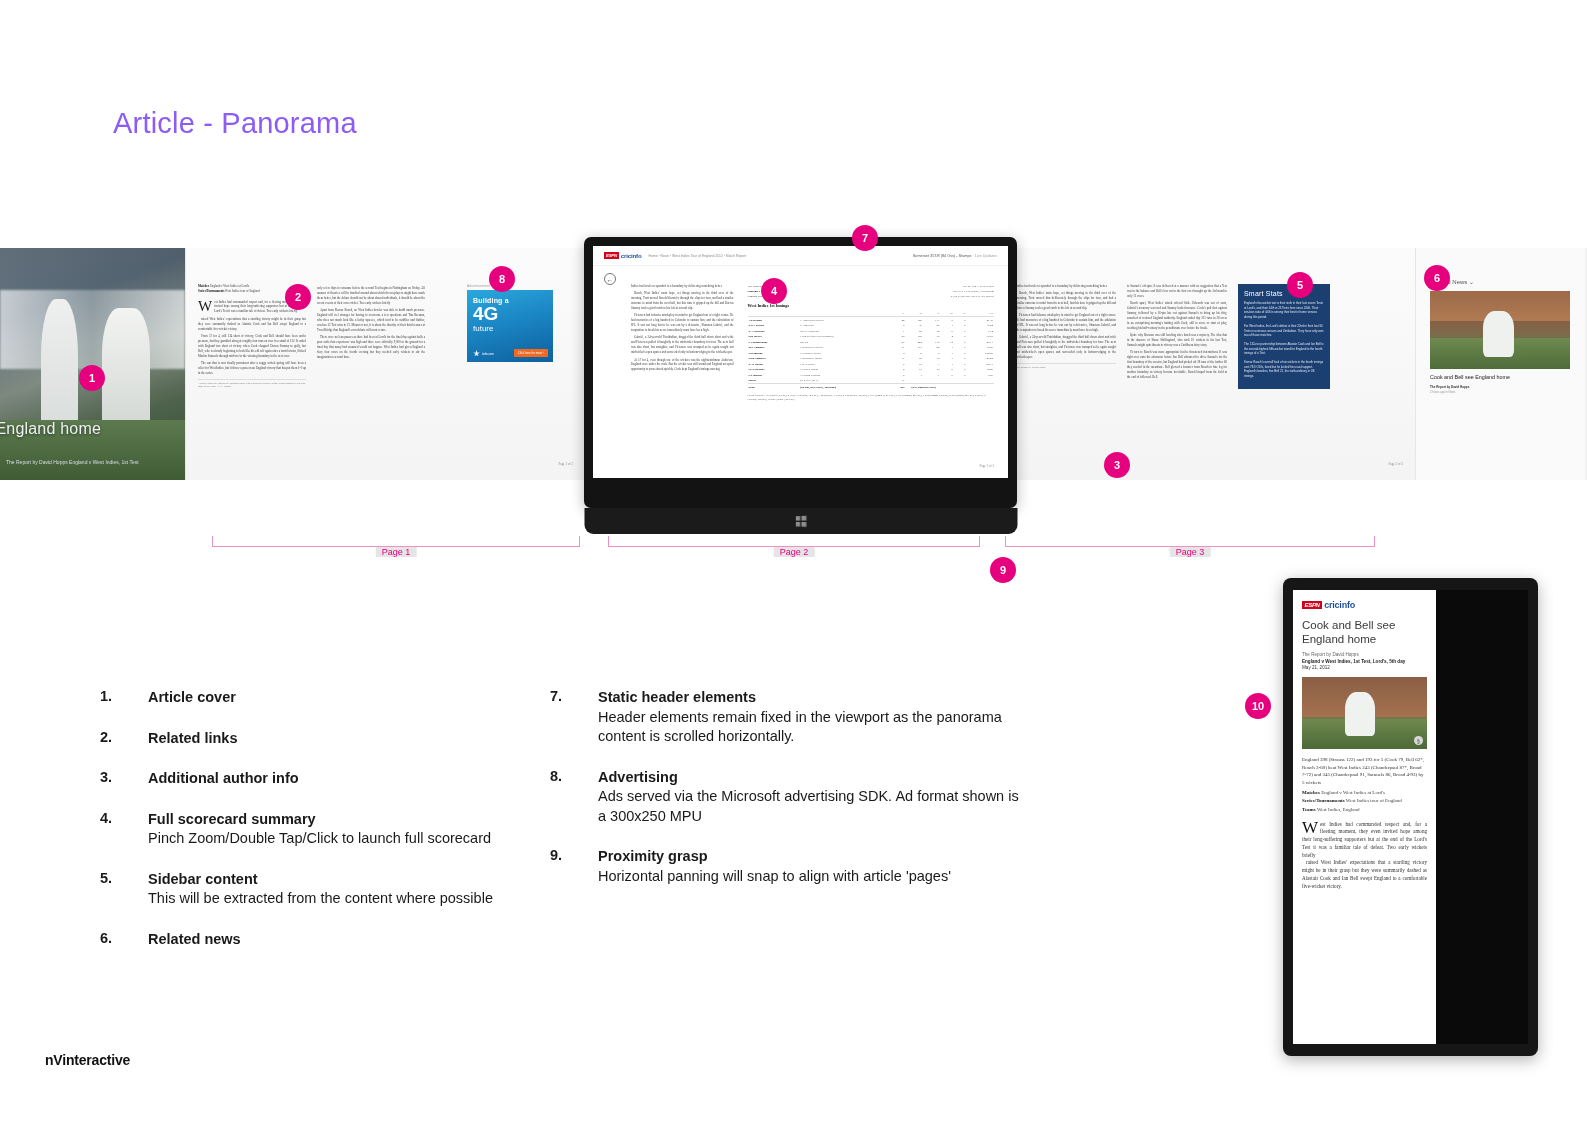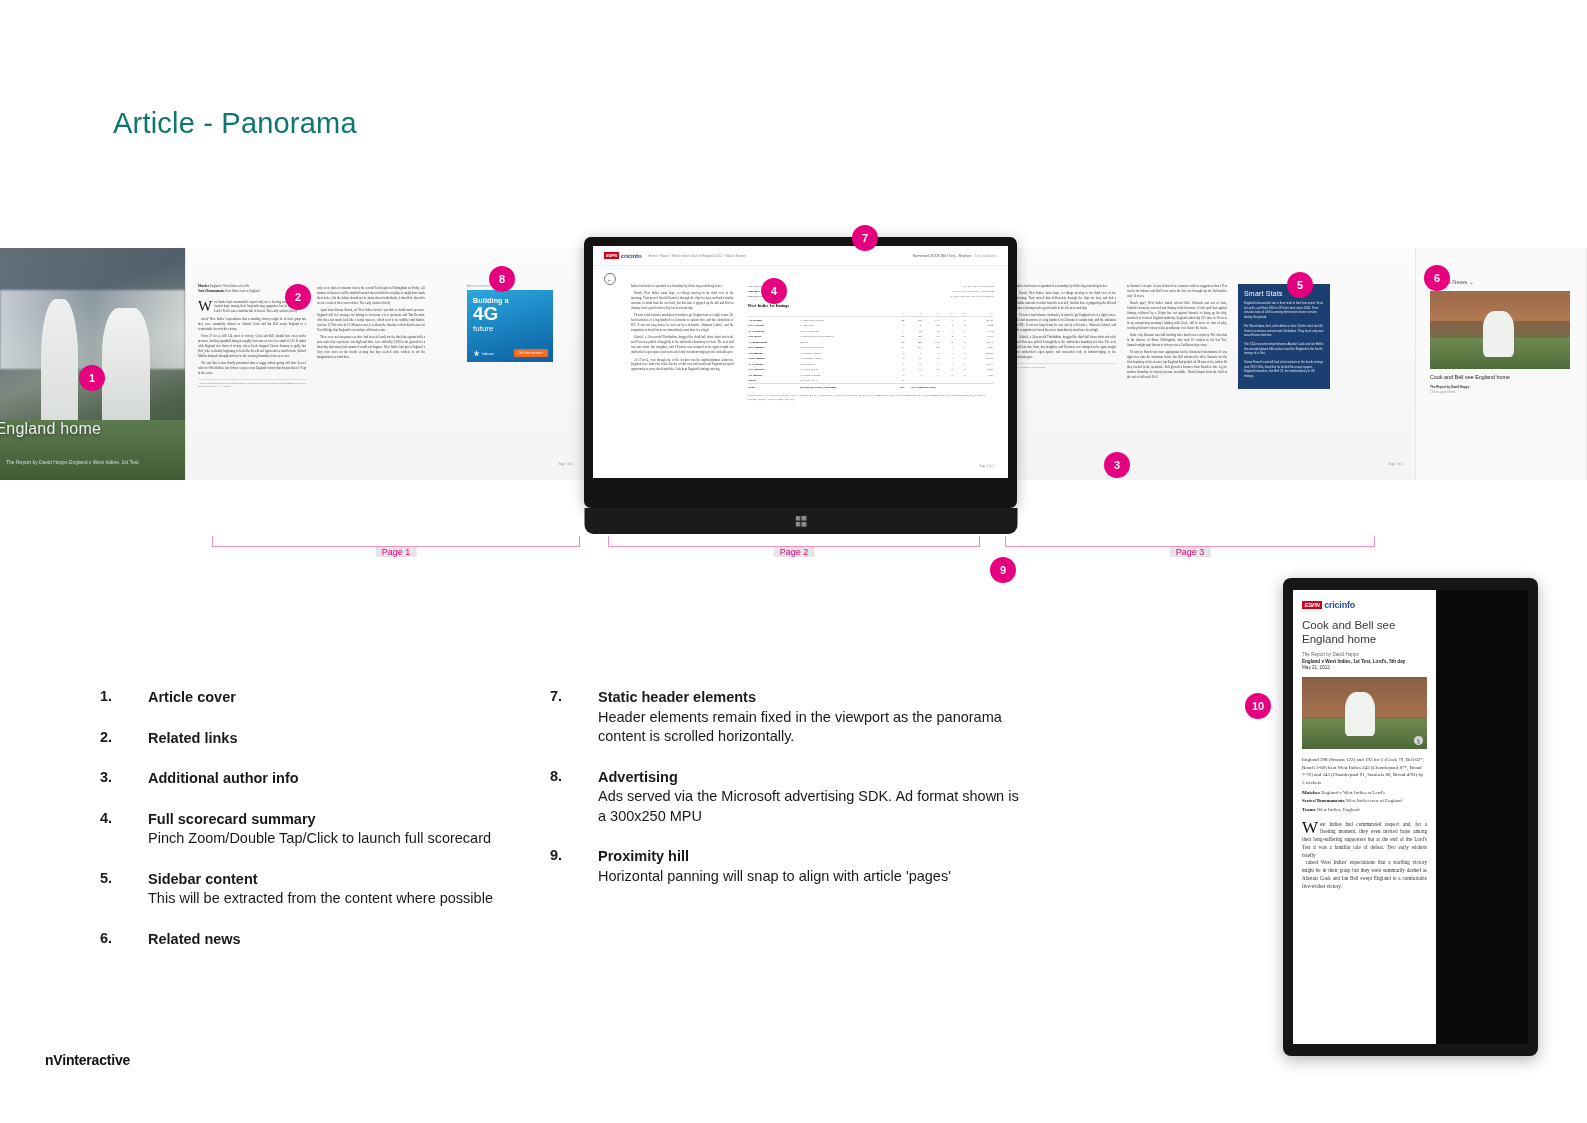--- a/index.html
+++ b/index.html
@@ -5,21 +5,21 @@
   * { box-sizing: border-box; margin: 0; padding: 0; }
   body {
     width: 1587px; height: 1123px;
     background: #ffffff;
     font-family: "Liberation Sans", sans-serif;
     position: relative;
     overflow: hidden;
   }
   .page-title {
     position: absolute; left: 113px; top: 107px;
-    font-size: 29px; font-weight: 400; color: #0f766e;
+    font-size: 29px; font-weight: 400; color: #8b5cf6;
     letter-spacing: 0.2px;
   }
 
   
   .panorama {
     position: absolute; left: 0; top: 248px;
     width: 1587px; height: 232px;
     background: #f2f2f2;
     overflow: hidden;
   }
@@ -873,20 +873,20 @@
       <div class="legend-item">
         <div class="legend-num">8.</div>
         <div>
           <div class="legend-title">Advertising</div>
           <div class="legend-desc">Ads served via the Microsoft advertising SDK. Ad format shown is a 300x250 MPU</div>
         </div>
       </div>
       <div class="legend-item">
         <div class="legend-num">9.</div>
         <div>
-          <div class="legend-title">Proximity hill</div>
+          <div class="legend-title">Proximity grasp</div>
           <div class="legend-desc">Horizontal panning will snap to align with article 'pages'</div>
         </div>
       </div>
     </div>
 </div>
 
 <div class="footer-logo">nVinteractive</div>
 
 </body></html>

